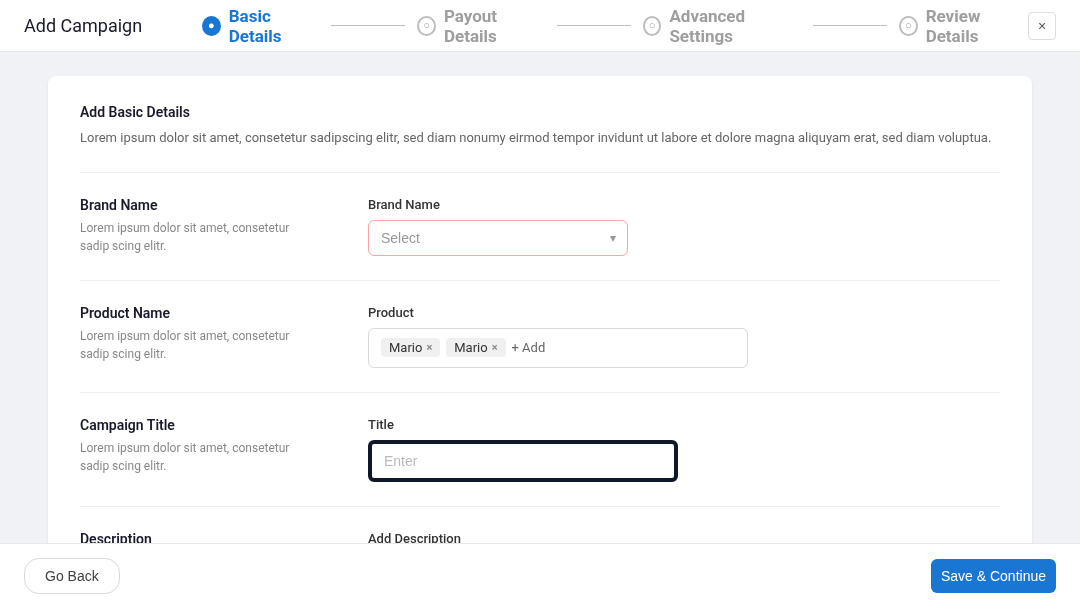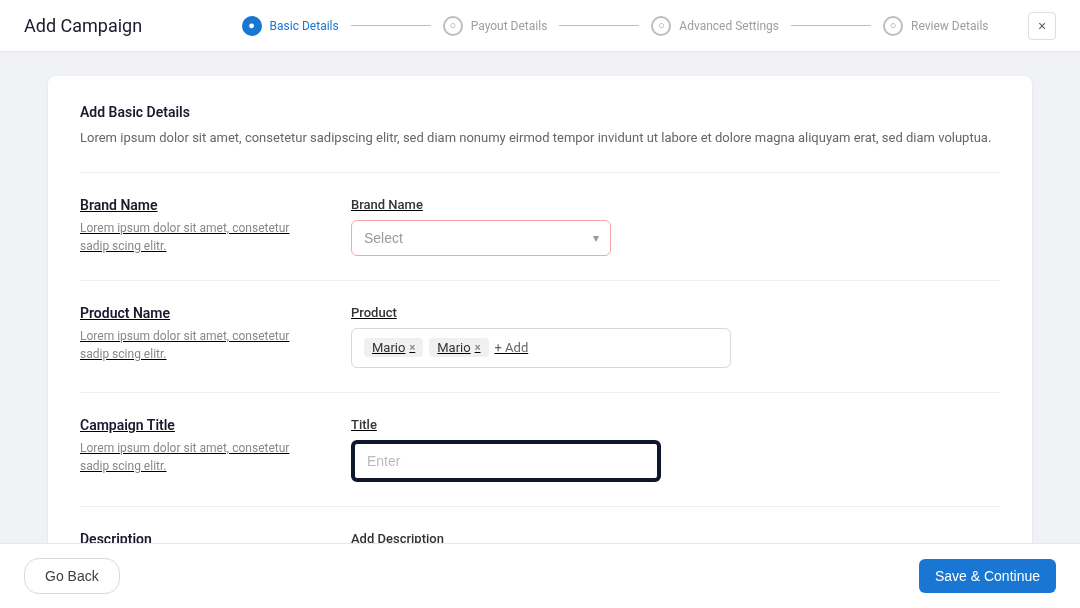--- a/index.html
+++ b/index.html
@@ -54,23 +54,22 @@
       background: #1976d2;
       color: #fff;
       border: 2px solid #1976d2;
     }
     .step-circle.inactive {
       background: #fff;
       color: #9e9e9e;
       border: 2px solid #bdbdbd;
     }
     .step-label {
-      font-size: 12px;
-      font-weight: 400;
-      text-align: center;
+      font-size: 17px;
+      font-weight: 700;
     }
     .step-label.active { color: #1976d2; }
     .step-label.inactive { color: #9e9e9e; }
     .step-connector {
       width: 80px;
       height: 1px;
       background: #bdbdbd;
       margin: 0 12px;
     }
     .close-btn {
@@ -111,22 +110,21 @@
       line-height: 1.5;
       margin-bottom: 24px;
     }
 
     
     .form-row {
       display: flex;
       align-items: flex-start;
       padding: 24px 0;
       border-top: 1px solid #f0f0f0;
-      gap: 31px;
-      text-decoration: underline;
+      gap: 48px;
     }
     .form-left {
       width: 240px;
       flex-shrink: 0;
     }
     .form-right {
       flex: 1;
     }
     .field-label {
       font-size: 14px;
@@ -236,21 +234,21 @@
       padding: 9px 20px;
       border: 1px solid #d9d9d9;
       border-radius: 15px;
       background: #fff;
       font-size: 14px;
       color: #404040;
       cursor: pointer;
       font-weight: 500;
     }
     .save-btn {
-      padding: 9px 16px;
+      padding: 9px 10px;
       border: none;
       border-radius: 6px;
       background: #1976d2;
       color: #fff;
       font-size: 14px;
       font-weight: 500;
       cursor: pointer;
     }
   </style>
 </head>

